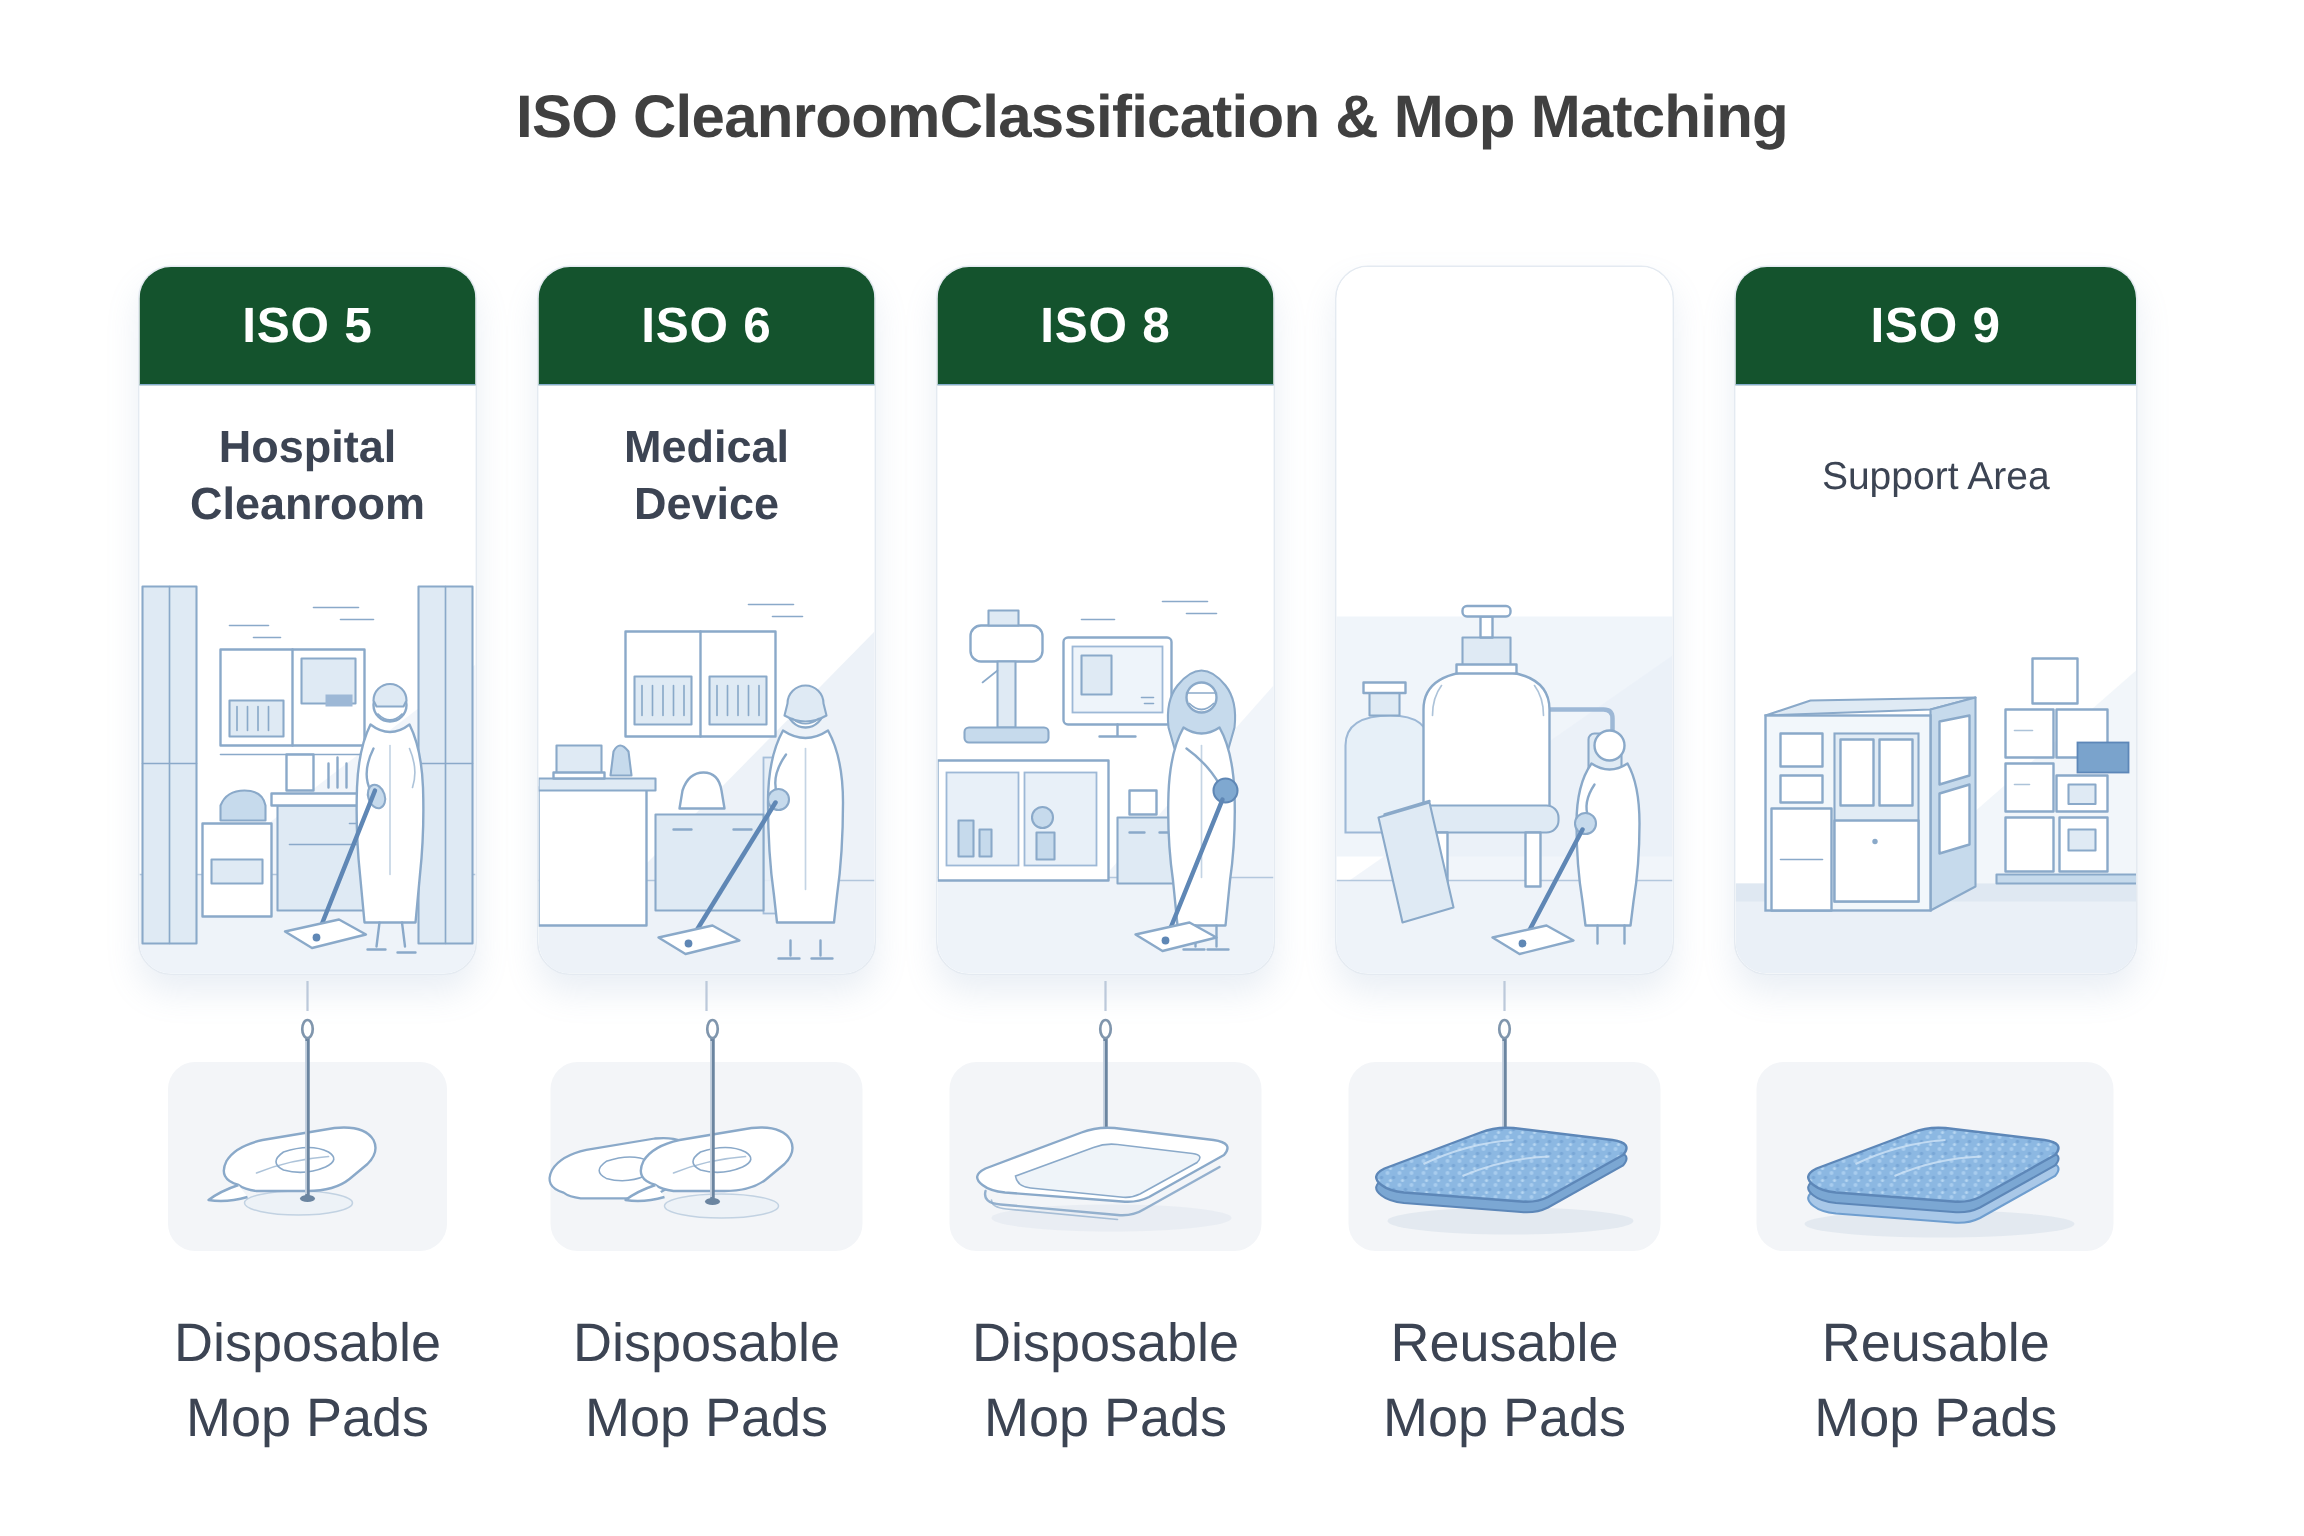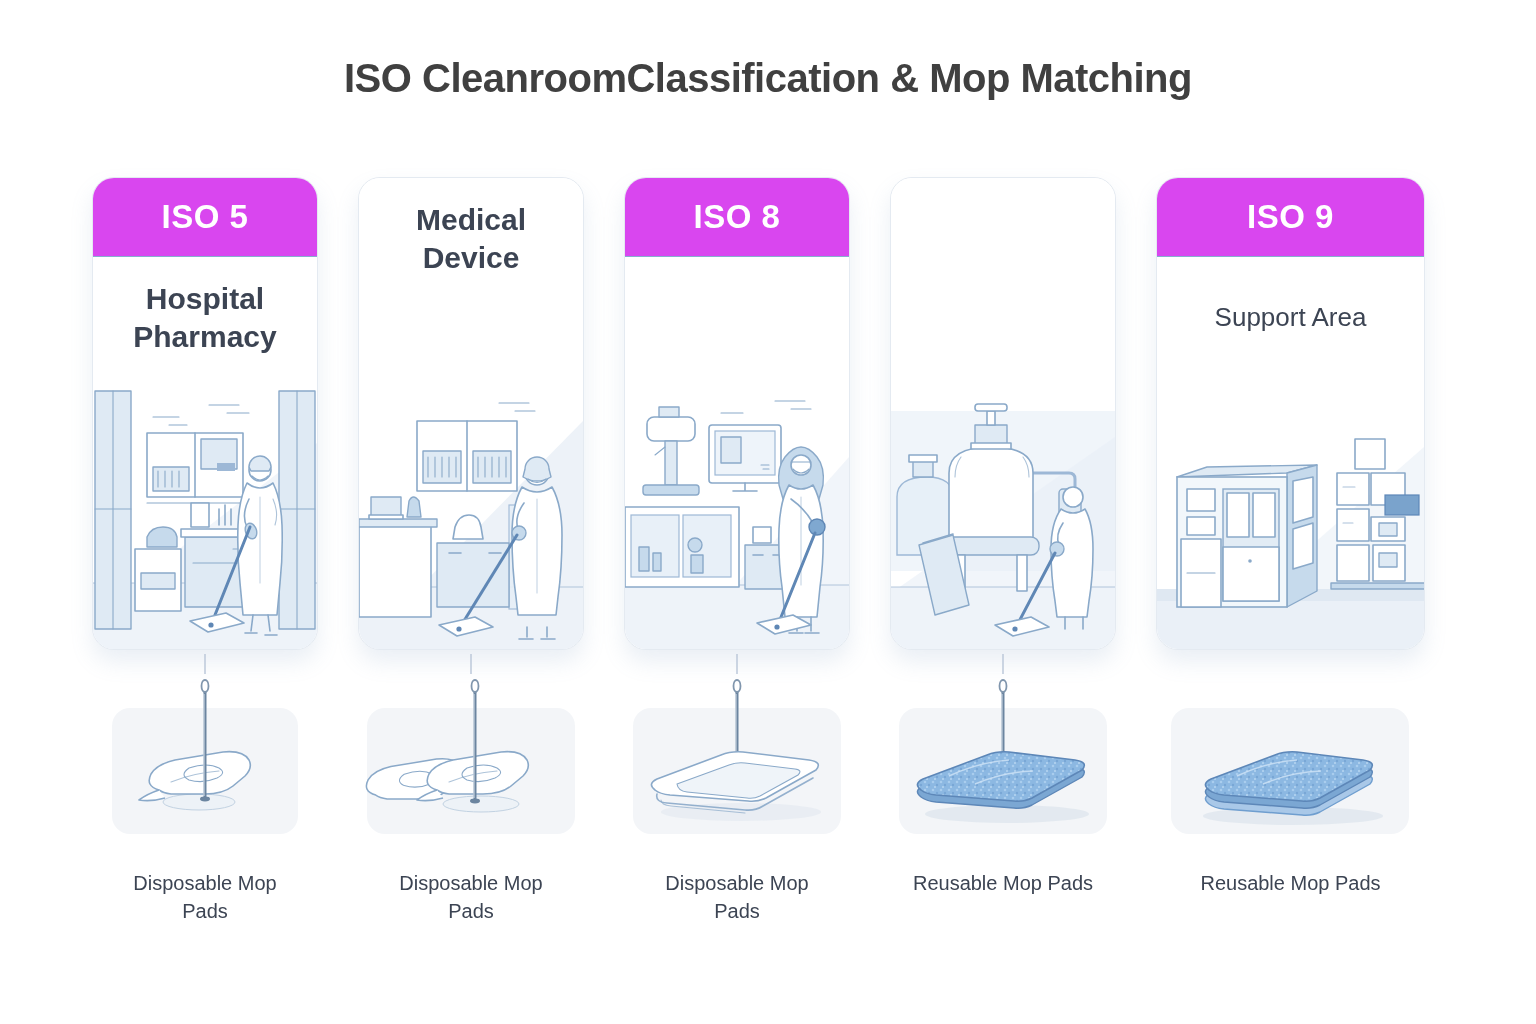--- a/index.html
+++ b/index.html
@@ -15,35 +15,35 @@
     position:absolute;top:177px;left:93px;display:flex;gap:42px;align-items:flex-start;
   }
   .col{display:flex;flex-direction:column;align-items:center;width:224px;}
   .col.wide{width:267px;}
   .card{
     width:100%;height:471px;border-radius:22px;background:#ffffff;
     box-shadow:0 12px 22px rgba(125,155,190,.16);
     border:1px solid #e4eaf1;display:flex;flex-direction:column;overflow:hidden;
   }
   .card-header{
-    height:78px;background:#d946ef;display:flex;align-items:center;justify-content:center;
+    height:78px;background:#14532d;display:flex;align-items:center;justify-content:center;
     font-size:33px;font-weight:600;color:#ffffff;letter-spacing:0.5px;
     border-bottom:1px solid #86aecf;
   }
   .card-body{flex:1;position:relative;background:#ffffff;}
   .desc{
     height:122px;display:flex;align-items:center;justify-content:center;text-align:center;
     padding:0 12px;font-weight:600;line-height:1.28;color:#3c4453;
   }
   .desc.big{font-size:30px;}
   .desc.med{font-size:26px;font-weight:500;}
   .scene{position:absolute;left:0;bottom:0;width:100%;display:block;}
   .padsvg{display:block;margin-top:2px;}
   .pad-label{
-    margin-top:26px;text-align:center;font-size:20px;font-weight:500;line-height:1.38;
+    margin-top:26px;text-align:center;font-size:36px;font-weight:500;line-height:1.38;
     color:#3c4453;max-width:182px;
   }
   
   .ln{stroke:#8aa9c9;fill:none;stroke-width:1.6;stroke-linecap:round;stroke-linejoin:round;}
   .th{stroke:#8aa9c9;fill:none;stroke-width:1.1;stroke-linecap:round;stroke-linejoin:round;}
   .fw{fill:#ffffff;stroke:#8aa9c9;stroke-width:1.6;stroke-linejoin:round;}
   .fl{fill:#dfeaf4;stroke:#8aa9c9;stroke-width:1.4;stroke-linejoin:round;}
   .fm{fill:#c6daec;stroke:#8aa9c9;stroke-width:1.4;stroke-linejoin:round;}
   .pole{stroke:#5f87b5;stroke-width:3;stroke-linecap:round;}
 </style>
@@ -52,21 +52,21 @@
 
 <div class="board">
   <div class="title">ISO CleanroomClassification &amp; Mop Matching</div>
 
   <div class="columns">
 
     <div class="col">
       <div class="card">
         <div class="card-header">ISO 5</div>
         <div class="card-body">
-          <div class="desc big">Hospital Pharmacy</div>
+          <div class="desc big">Hospital Cleanroom</div>
           <svg class="scene" viewBox="0 0 224 272" width="224" height="272">
             <path d="M224,66 L224,272 L0,272 L0,238 Z" fill="#e8eff6" opacity="0.6"></path>
             <rect x="0" y="206" width="224" height="66" fill="#eef3f9"></rect>
             <path d="M0,206 H224" class="th" opacity="0.6"></path>
             <rect x="2" y="14" width="36" height="238" class="fl"></rect>
             <line x1="20" y1="14" x2="20" y2="252" class="th"></line>
             <line x1="2" y1="132" x2="38" y2="132" class="th"></line>
             <rect x="186" y="14" width="36" height="238" class="fl"></rect>
             <line x1="204" y1="14" x2="204" y2="252" class="th"></line>
             <line x1="186" y1="132" x2="222" y2="132" class="th"></line>
@@ -112,20 +112,21 @@
         <line x1="112" y1="40" x2="112" y2="146" stroke="#6b85a0" stroke-width="3"></line>
         <line x1="111" y1="42" x2="111" y2="144" stroke="#d8e2ec" stroke-width="1"></line>
         <ellipse cx="112" cy="34" rx="3.5" ry="6" fill="none" stroke="#8096ad" stroke-width="1.8"></ellipse>
         <ellipse cx="112" cy="147" rx="5" ry="2.4" fill="#6b85a0"></ellipse>
       </svg>
       <div class="pad-label">Disposable Mop Pads</div>
     </div>
 
     <div class="col">
       <div class="card">
+        <div class="card-header">ISO 6</div>
         <div class="card-body">
           <div class="desc big">Medical Device</div>
           <svg class="scene" viewBox="0 0 224 272" width="224" height="272">
             <path d="M0,272 L224,44 L224,272 Z" fill="#e5edf5" opacity="0.7"></path>
             <rect x="0" y="210" width="224" height="62" fill="#edf2f8"></rect>
             <path d="M0,210 H224" class="th" opacity="0.6"></path>
             <path d="M140,26 h30 M156,34 h20" class="th"></path>
             <rect x="58" y="44" width="100" height="70" class="fw"></rect>
             <line x1="108" y1="44" x2="108" y2="114" class="ln"></line>
             <rect x="64" y="74" width="38" height="32" class="fl"></rect>

